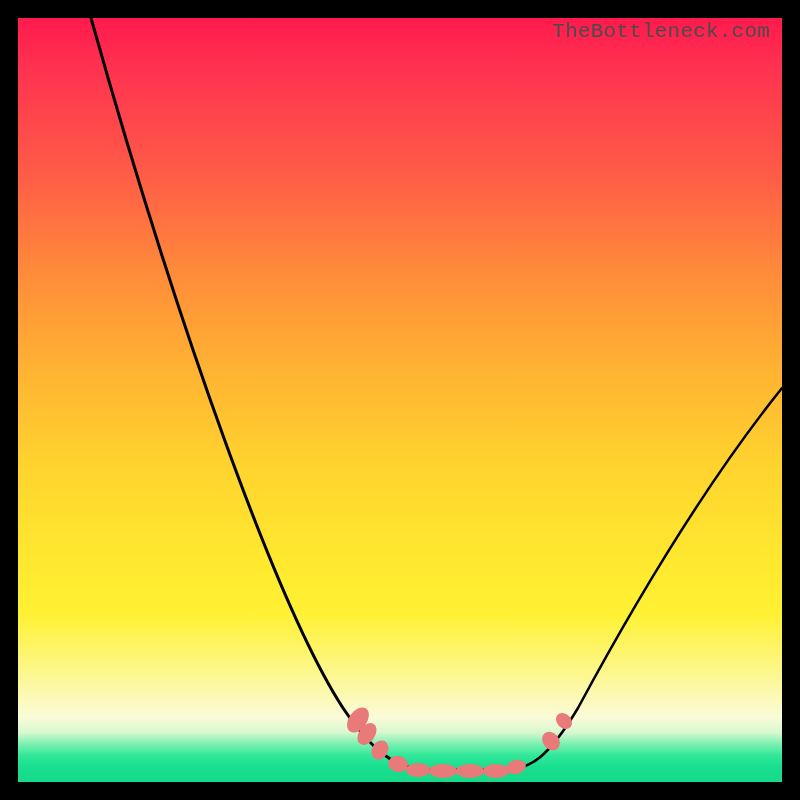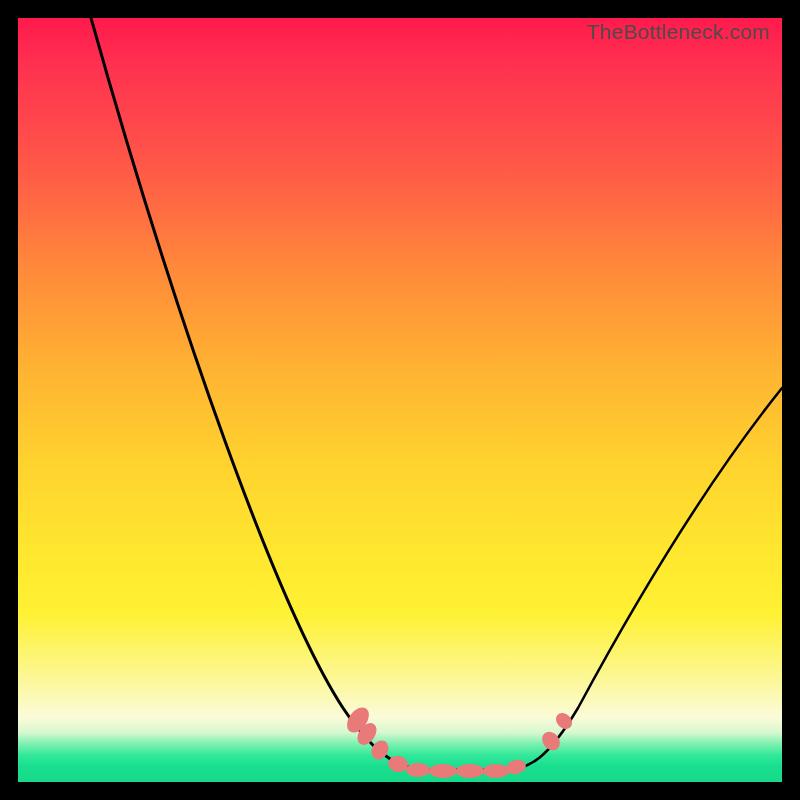--- a/index.html
+++ b/index.html
@@ -35,20 +35,21 @@
       #ffe72f 70%,
       #fff133 78%,
       #fcf790 86%,
       #fbfbd8 91.5%,
       #d8f8d0 93.5%,
       #7df0b0 95%,
       #32e89a 96.5%,
       #18df8f 98%,
       #16d989 100%
     );
+    font-family: Liberation Mono, monospace;
   }
   .watermark {
     position: absolute;
     top: 2px;
     right: 12px;
     color: #4b4b4b;
     font-size: 21px;
     font-weight: 500;
     letter-spacing: 0.2px;
     user-select: none;

